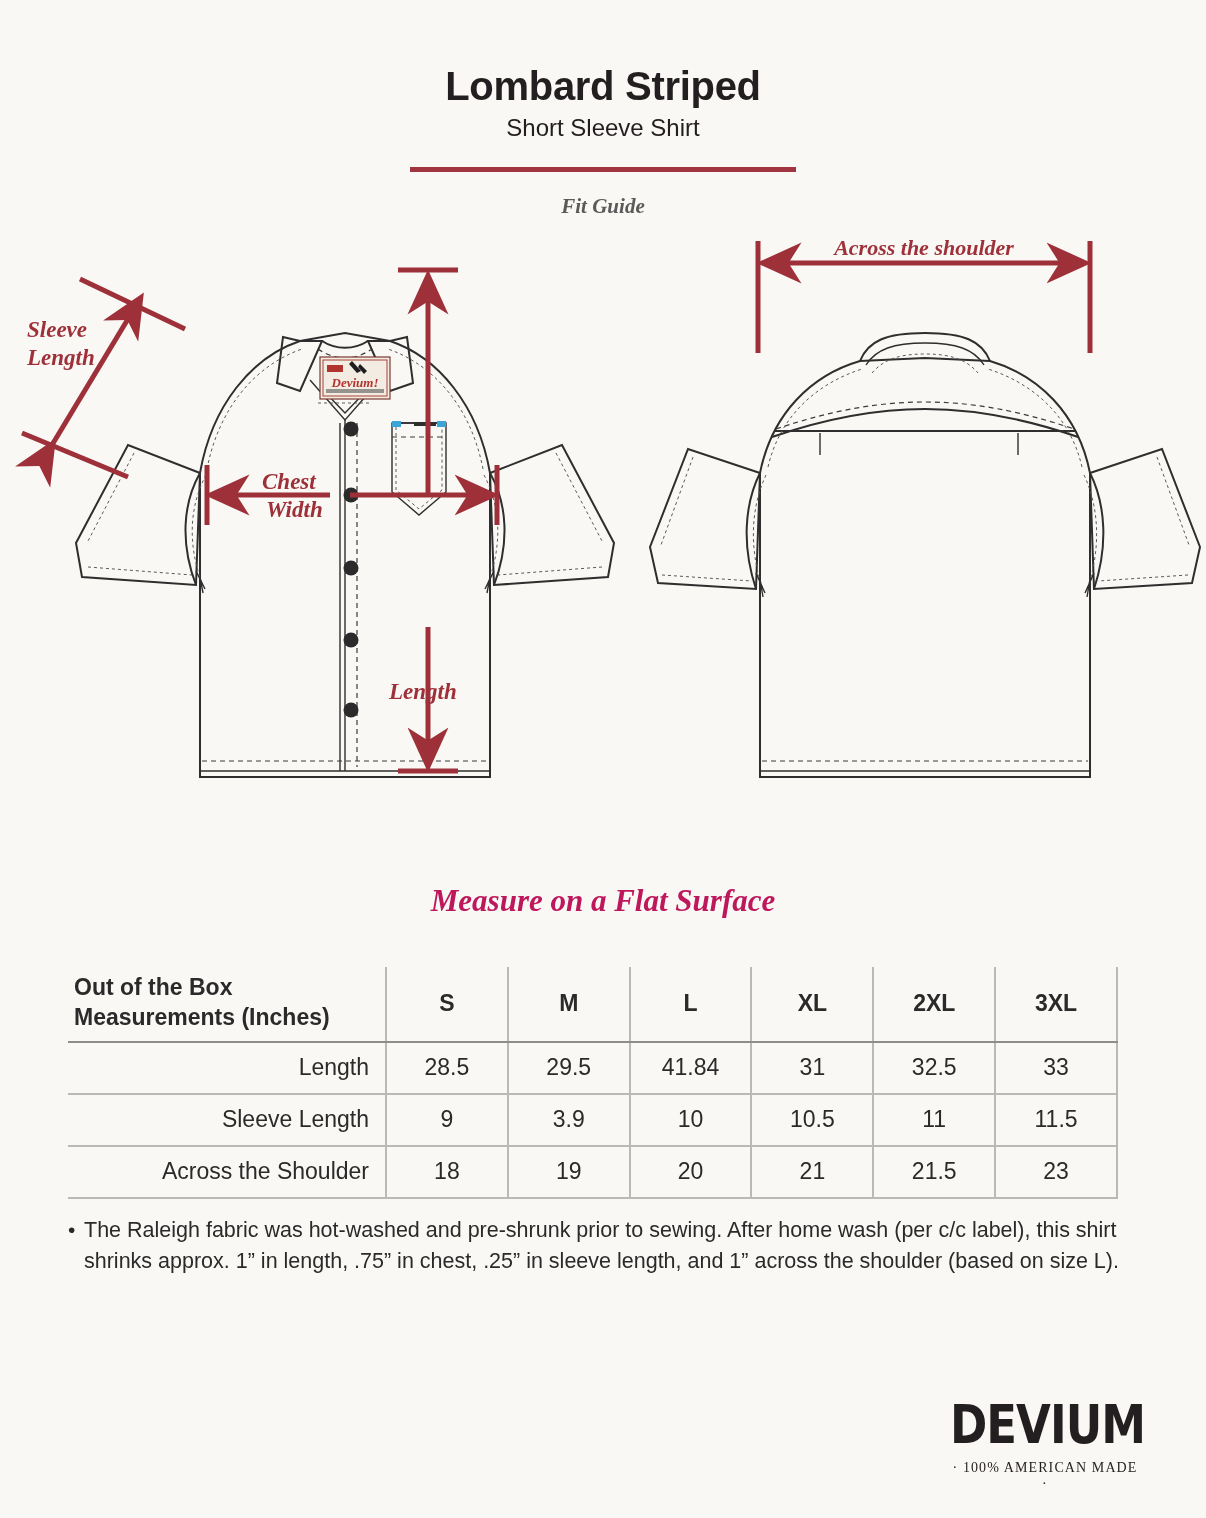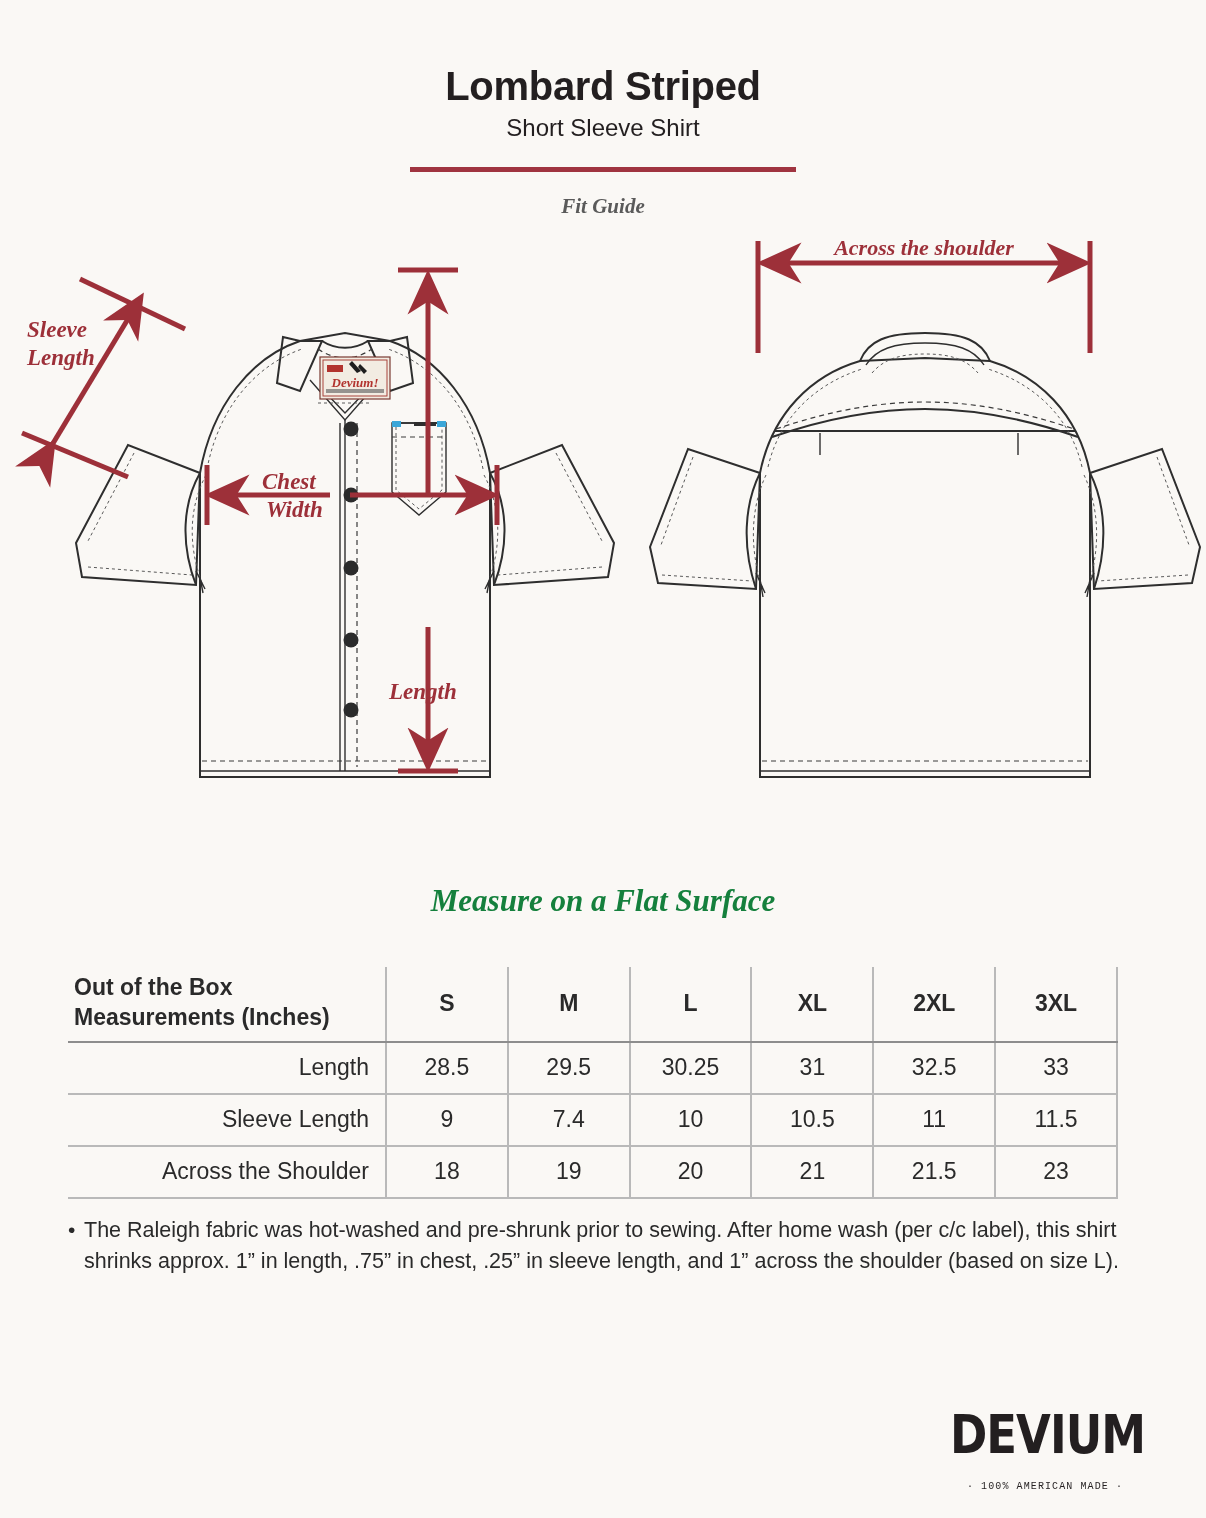--- a/index.html
+++ b/index.html
@@ -57,21 +57,21 @@
     margin-top: 18px;
   }
   .diagram-area svg { display: block; }
 
   .measure-flat {
     text-align: center;
     font-family: "Liberation Serif", serif;
     font-style: italic;
     font-weight: bold;
     font-size: 31px;
-    color: #15803d;
+    color: #be185d;
     margin-top: 6px;
   }
 
   
   .table-wrap { margin: 48px 68px 0 68px; }
 
   table.size-table {
     border-collapse: collapse;
     width: 1050px;
     table-layout: fixed;
@@ -145,25 +145,25 @@
     font-size: 45px;
     font-weight: bold;
     letter-spacing: -1px;
     color: #231f20;
     line-height: 1;
     font-family: "DejaVu Sans", sans-serif;
     transform: scaleY(1.18);
     transform-origin: bottom center;
   }
   .logo-tag {
-    font-size: 10px;
+    font-size: 14px;
     letter-spacing: 1.1px;
     color: #231f20;
-    margin-top: 20px;
-    font-family: Liberation Mono, monospace;
+    margin-top: 9px;
+    font-family: Liberation Serif, serif;
   }
 </style>
 </head>
 <body>
 
 <div class="header">
   <div class="title-main">Lombard Striped</div>
   <div class="title-sub">Short Sleeve Shirt</div>
   <div class="rule-red"></div>
   <div class="fit-guide">Fit Guide</div>
@@ -353,29 +353,29 @@
         <th class="size-head">XL</th>
         <th class="size-head">2XL</th>
         <th class="size-head">3XL</th>
       </tr>
     </thead>
     <tbody>
       <tr>
         <td class="row-label">Length</td>
         <td>28.5</td>
         <td>29.5</td>
-        <td>30.25</td>
+        <td>41.84</td>
         <td>31</td>
         <td>32.5</td>
         <td>33</td>
       </tr>
       <tr>
         <td class="row-label">Sleeve Length</td>
         <td>9</td>
-        <td>7.4</td>
+        <td>3.9</td>
         <td>10</td>
         <td>10.5</td>
         <td>11</td>
         <td>11.5</td>
       </tr>
       <tr>
         <td class="row-label">Across the Shoulder</td>
         <td>18</td>
         <td>19</td>
         <td>20</td>

